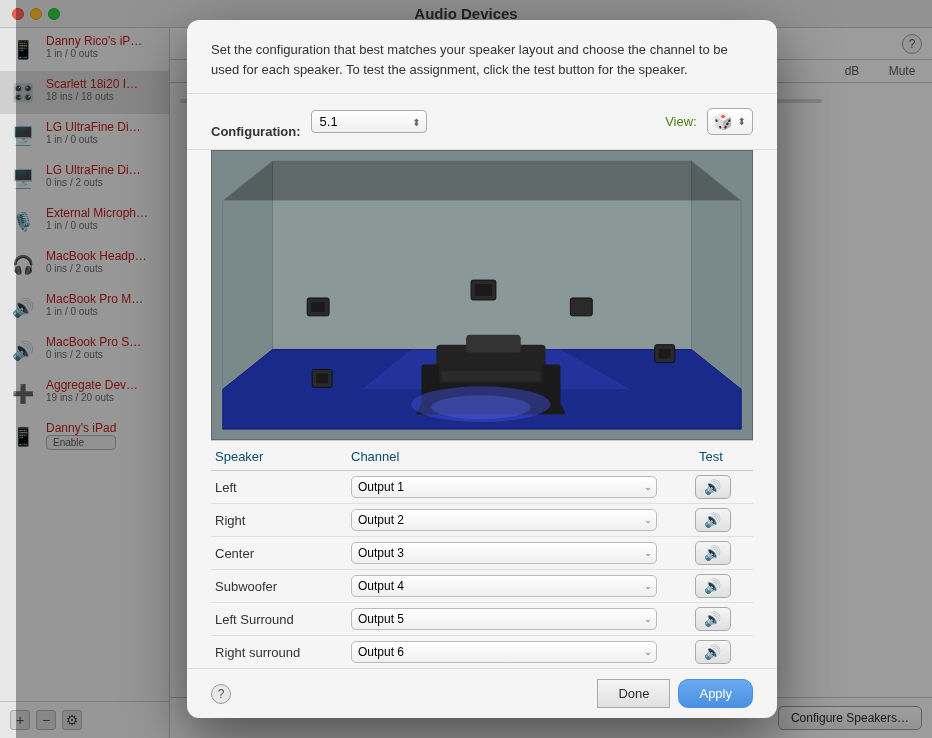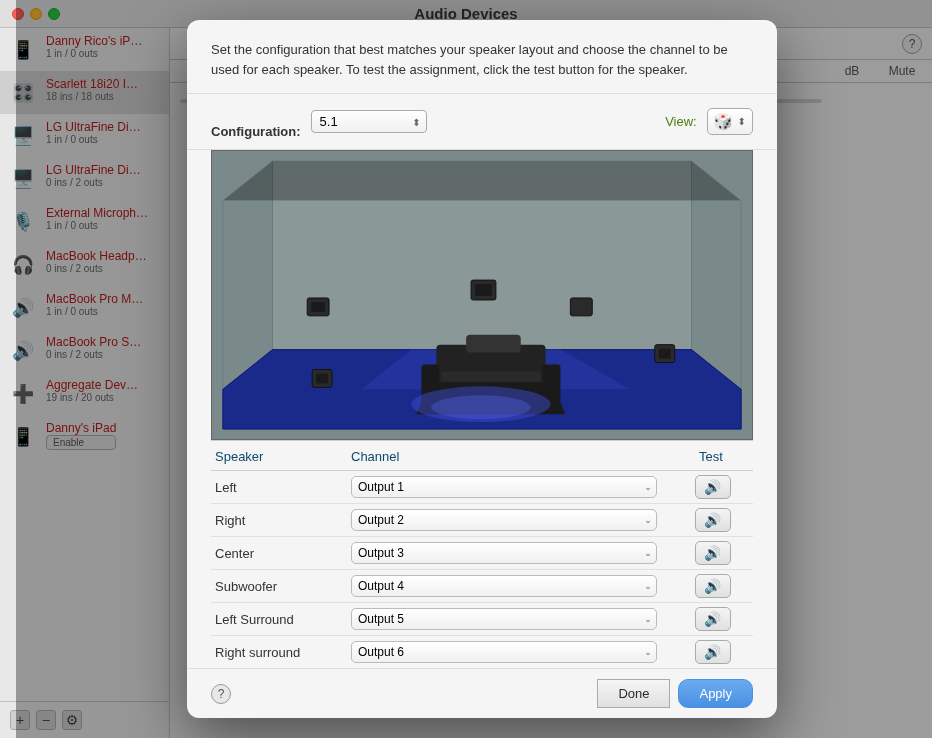--- a/index.html
+++ b/index.html
@@ -606,20 +606,23 @@
         <div class="col-mute">Mute</div>
       </div>
       <div class="rows-area">
 
         <div class="device-row">
           <div class="device-row-slider"></div>
           <div class="device-row-db"></div>
           <div class="device-row-mute"></div>
         </div>
       </div>
+      <div class="right-bottom">
+        <button class="configure-btn">Configure Speakers…</button>
+      </div>
     </div>
   </div>
 </div>
 
 <div class="modal-overlay">
   <div class="modal">
 
     <div class="modal-description">Set the configuration that best matches your speaker layout and choose the channel to be used for each speaker. To test the assignment, click the test button for the speaker.</div>
 
     <div class="modal-config-row">

